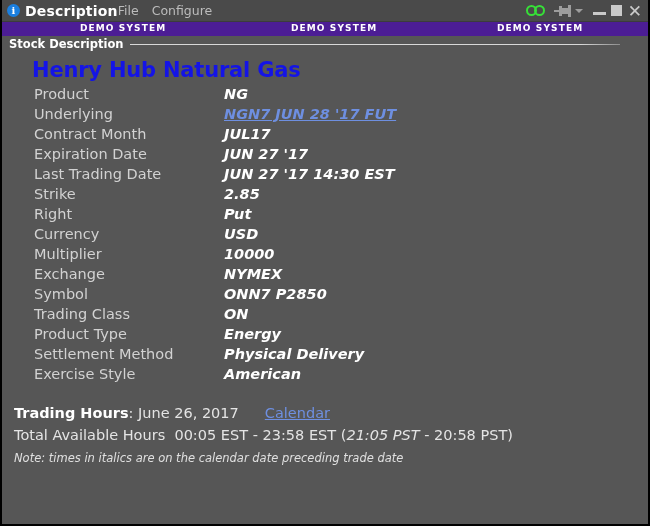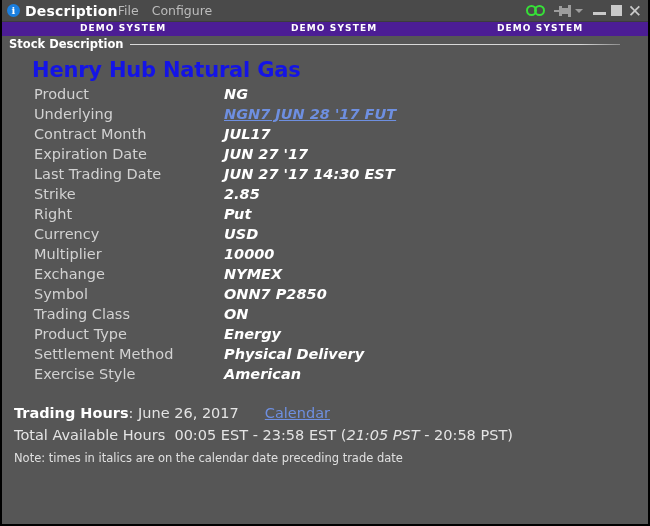--- a/index.html
+++ b/index.html
@@ -221,20 +221,21 @@
   }
   .hours-line .lnk {
     color: #6e8fe0;
     text-decoration: underline;
     margin-left: 26px;
   }
   .hours-line .ital { font-style: italic; }
   .note {
     margin-top: 5px;
     font-size: 11.5px;
+    font-style: italic;
     color: #e0e0e0;
     white-space: nowrap;
   }
 </style>
 </head>
 <body>
 
 <div id="app">
 
   <div class="titlebar">

